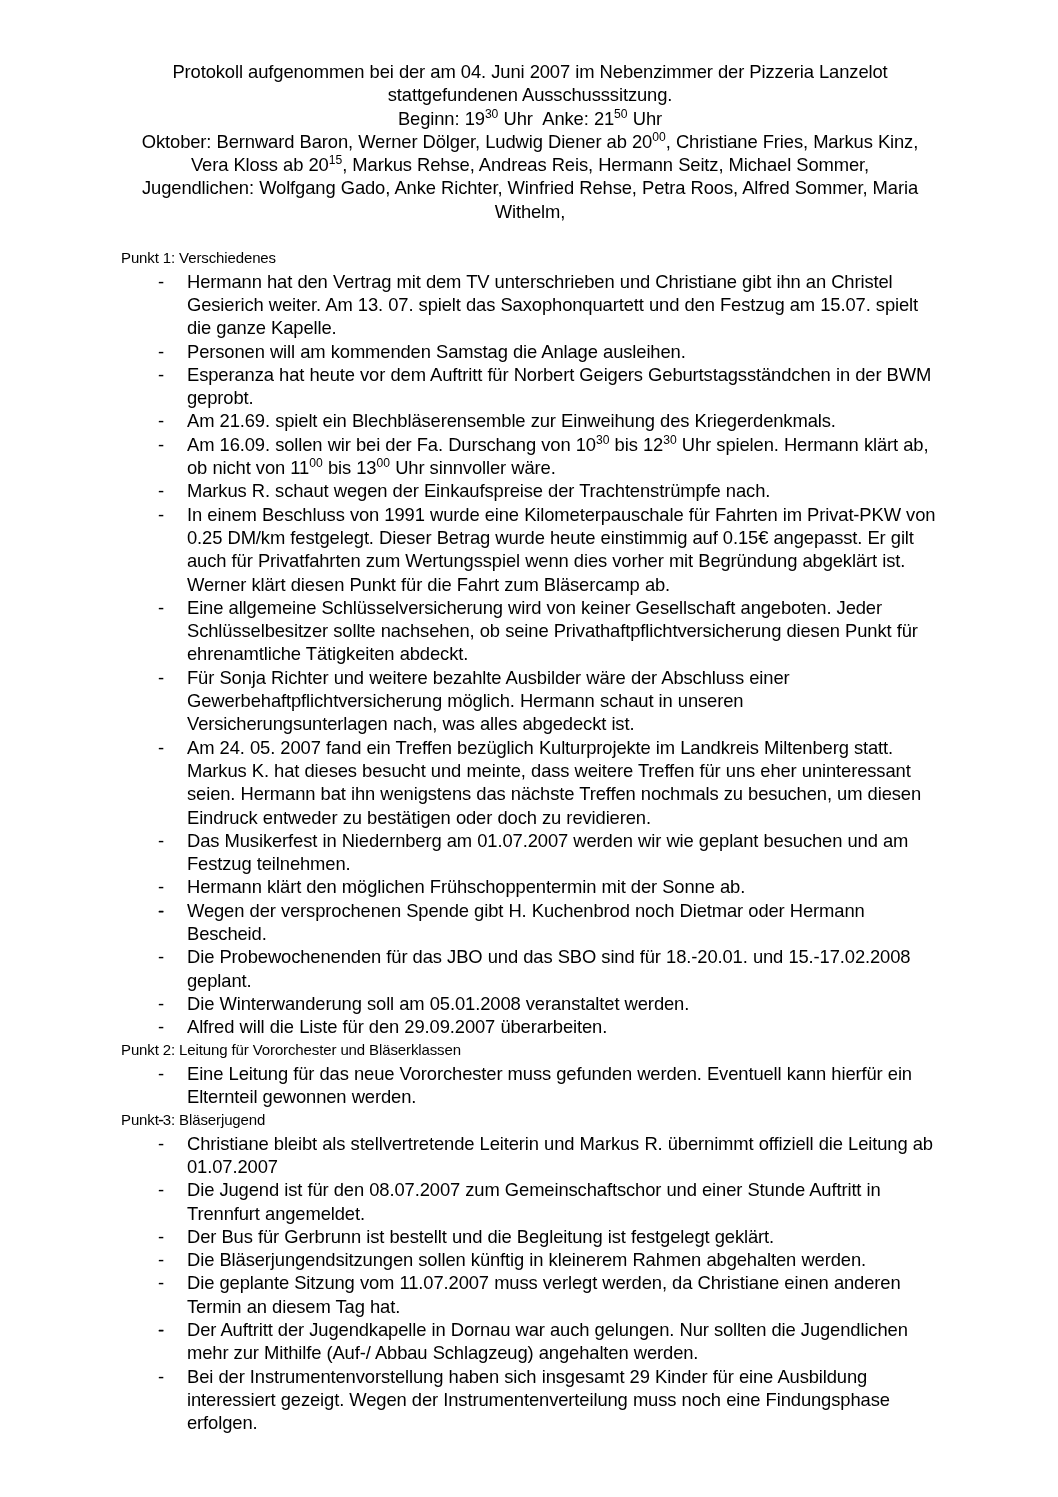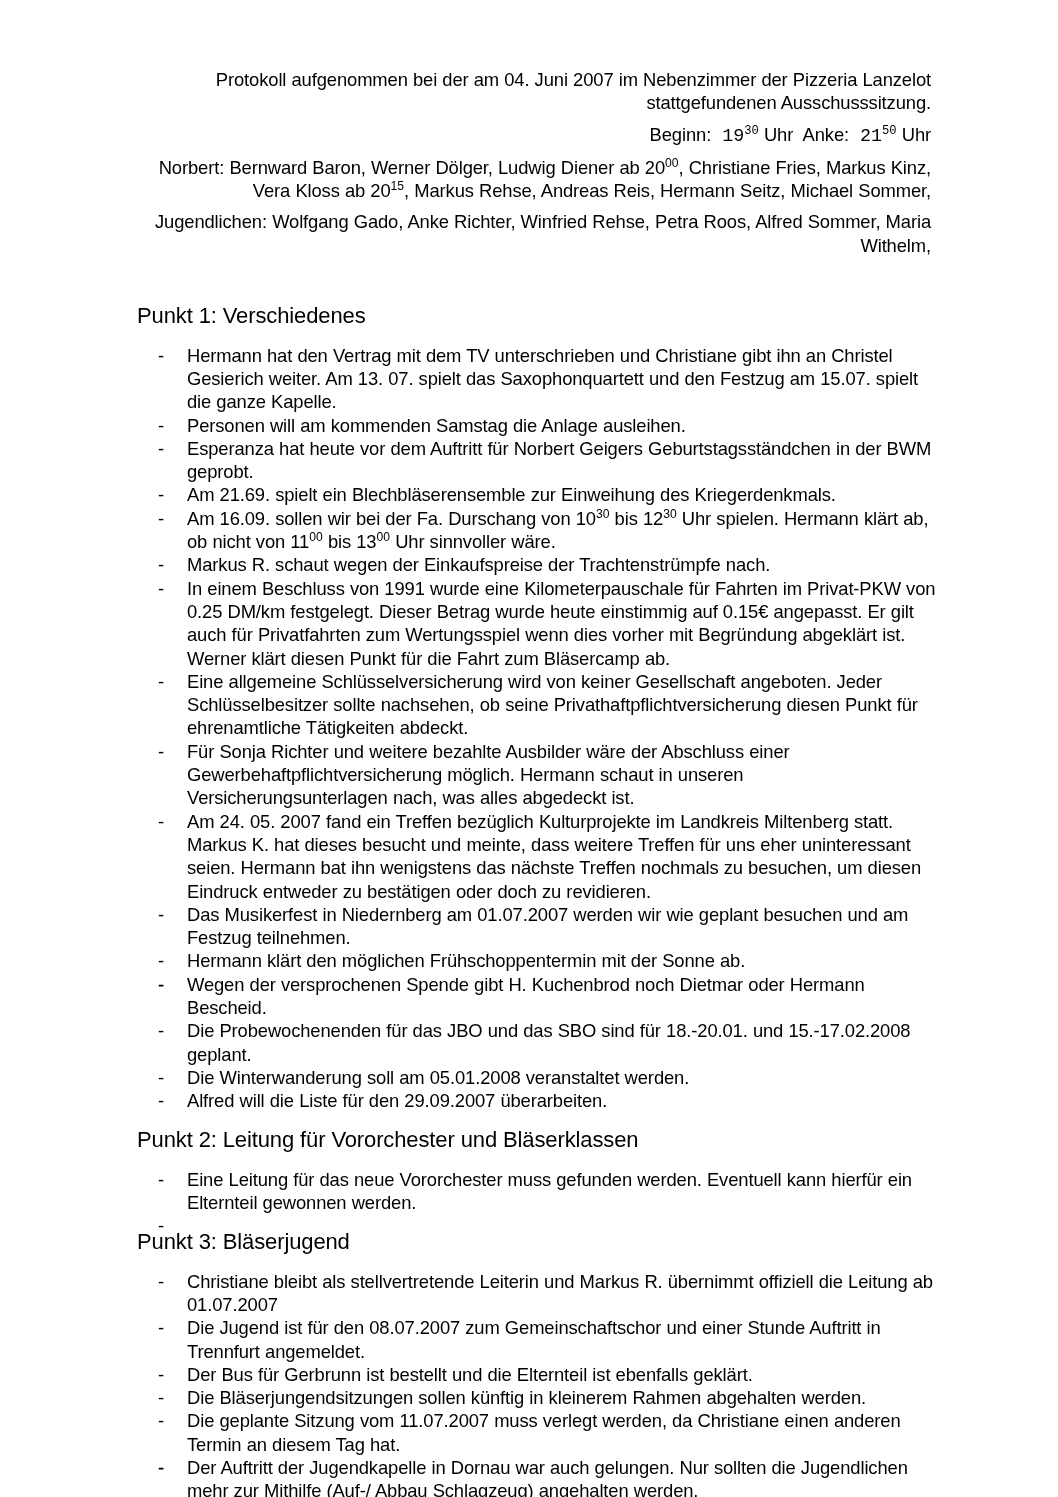--- a/index.html
+++ b/index.html
@@ -23,29 +23,29 @@
   .doc-body {
     position: absolute;
     left: 121px;
     top: 60px;
     width: 818px;
   }
   .para {
     font-size: 18.4px;
     line-height: 23.3px;
     letter-spacing: -0.12px;
-    margin: 8px;
-    text-align: right;
+    margin: 0;
+    text-align: center;
     word-spacing: 0.2px;
   }
   .heading {
-    font-size: 22px;
+    font-size: 15px;
     line-height: 23.3px;
     letter-spacing: -0.12px;
-    margin: 16px;
+    margin: 0;
     padding-top: 0px;
   }
   .spacer {
     height: 23.3px;
   }
   .bullet-list {
     list-style: none;
     margin: 0;
     padding: 0;
   }
@@ -65,34 +65,34 @@
     width: 14px;
     font-size: 18.4px;
     line-height: 23.3px;
   }
   sup {
     font-size: 0.66em;
     vertical-align: super;
     line-height: 0;
     letter-spacing: 0;
   }
-  .nowrap { white-space: nowrap; font-family: Liberation Mono, monospace; }
+  .nowrap { white-space: nowrap; }
 </style>
 </head>
 <body>
 
 <div class="page">
   <div class="doc-body">
 
     <div>
       <p class="para">Protokoll aufgenommen bei der am 04. Juni 2007 im Nebenzimmer der Pizzeria Lanzelot stattgefundenen Ausschusssitzung.</p>
 
       <p class="para"><span>Beginn:</span><span class="nowrap"> <span>19</span><sup>30</sup></span> <span>Uhr</span>&nbsp; <span>Anke:</span><span class="nowrap"> <span>21</span><sup>50</sup></span> <span>Uhr</span></p>
 
-      <p class="para"><span>Norbert:</span> <span>Bernward Baron, Werner Dölger, Ludwig Diener ab 20</span><sup>00</sup><span>, Christiane Fries, Markus Kinz, Vera Kloss ab 20</span><sup>15</sup><span>, Markus Rehse, Andreas Reis, Hermann Seitz, Michael Sommer,</span></p>
+      <p class="para"><span>Oktober:</span> <span>Bernward Baron, Werner Dölger, Ludwig Diener ab 20</span><sup>00</sup><span>, Christiane Fries, Markus Kinz, Vera Kloss ab 20</span><sup>15</sup><span>, Markus Rehse, Andreas Reis, Hermann Seitz, Michael Sommer,</span></p>
 
       <p class="para"><span>Jugendlichen:</span> <span>Wolfgang Gado, Anke Richter, Winfried Rehse, Petra Roos, Alfred Sommer, Maria Withelm,</span></p>
     </div>
 
     <div class="spacer"></div>
 
     <div id="sections-root">
         <p class="heading">Punkt 1: Verschiedenes</p>
         <ul class="bullet-list">
           <li class="bullet-item"><span class="dash">-</span><span>Hermann hat den Vertrag mit dem TV unterschrieben und Christiane gibt ihn an Christel Gesierich weiter. Am 13. 07. spielt das Saxophonquartett und den Festzug am 15.07. spielt die ganze Kapelle.</span></li>
@@ -115,21 +115,21 @@
         </ul>
         <p class="heading">Punkt 2: Leitung für Vororchester und Bläserklassen</p>
         <ul class="bullet-list">
           <li class="bullet-item"><span class="dash">-</span><span>Eine Leitung für das neue Vororchester muss gefunden werden. Eventuell kann hierfür ein Elternteil gewonnen werden.</span></li>
           <li class="bullet-item"><span class="dash">-</span></li>
         </ul>
         <p class="heading">Punkt 3: Bläserjugend</p>
         <ul class="bullet-list">
           <li class="bullet-item"><span class="dash">-</span><span>Christiane bleibt als stellvertretende Leiterin und Markus R. übernimmt offiziell die Leitung ab 01.07.2007</span></li>
           <li class="bullet-item"><span class="dash">-</span><span>Die Jugend ist für den 08.07.2007 zum Gemeinschaftschor und einer Stunde Auftritt in Trennfurt angemeldet.</span></li>
-          <li class="bullet-item"><span class="dash">-</span><span>Der Bus für Gerbrunn ist bestellt und die Elternteil ist ebenfalls geklärt.</span></li>
+          <li class="bullet-item"><span class="dash">-</span><span>Der Bus für Gerbrunn ist bestellt und die Begleitung ist festgelegt geklärt.</span></li>
           <li class="bullet-item"><span class="dash">-</span><span>Die Bläserjungendsitzungen sollen künftig in kleinerem Rahmen abgehalten werden.</span></li>
           <li class="bullet-item"><span class="dash">-</span><span>Die geplante Sitzung vom 11.07.2007 muss verlegt werden, da Christiane einen anderen Termin an diesem Tag hat.</span></li>
           <li class="bullet-item"><span class="dash">-</span></li>
           <li class="bullet-item"><span class="dash">-</span><span>Der Auftritt der Jugendkapelle in Dornau war auch gelungen. Nur sollten die Jugendlichen mehr zur Mithilfe (Auf-/ Abbau Schlagzeug) angehalten werden.</span></li>
           <li class="bullet-item"><span class="dash">-</span><span>Bei der Instrumentenvorstellung haben sich insgesamt 29 Kinder für eine Ausbildung interessiert gezeigt. Wegen der Instrumentenverteilung muss noch eine Findungsphase erfolgen.</span></li>
         </ul>
       </div>
 
   </div>
 </div>

